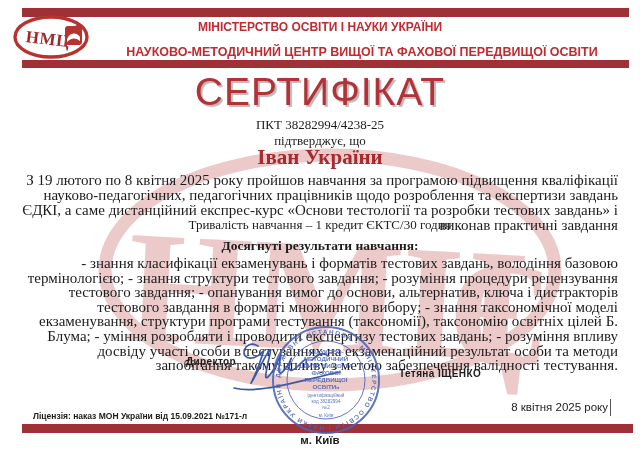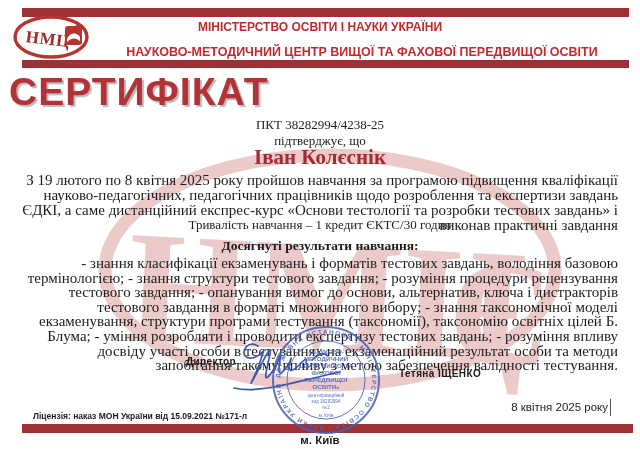--- a/index.html
+++ b/index.html
@@ -6,22 +6,22 @@
   .page{
     position:relative;width:640px;height:453px;background:#ffffff;
     font-family:"Liberation Serif", serif;color:#1c1c1c;overflow:hidden;
     margin:0 auto;
   }
   .abs{position:absolute;}
   .bar{position:absolute;left:22px;right:11px;height:9px;background:#9e3036;}
   .hdr-line{position:absolute;color:#c02b30;font-family:"Liberation Sans",sans-serif;
     font-weight:700;text-align:center;white-space:nowrap;}
   .title{
-    position:absolute;top:70px;left:9px;right:0;
-    font-family:"Liberation Sans",sans-serif;font-weight:700;font-size:39px;
+    position:absolute;top:70px;left:0;right:0;text-align:center;
+    font-family:"Liberation Sans",sans-serif;font-weight:400;font-size:39px;
     letter-spacing:1px;color:#b23238;text-shadow:2px 2px 1px rgba(100,100,100,0.45);
   }
   .center-line{position:absolute;left:0;right:0;text-align:center;}
   .cert-number{top:117px;font-size:13px;}
   .confirms{top:133px;font-size:13px;}
   .holder-name{top:145px;font-size:21px;font-weight:700;color:#a8292f;}
   .body-par{position:absolute;left:22px;right:22px;text-align:right;font-size:15px;line-height:15px;}
   .p-main{top:173px;}
   .duration{top:217px;font-size:13px;}
   .results-title{top:238px;font-size:13.5px;font-weight:700;}
@@ -64,21 +64,21 @@
 
   <div class="hdr-line layer1" style="top:20px;left:0;right:0;font-size:12px;">МІНІСТЕРСТВО ОСВІТИ І НАУКИ УКРАЇНИ</div>
   <div class="hdr-line layer1" style="top:37px;left:92px;right:8px;font-size:12.5px;margin-top:8px;">НАУКОВО-МЕТОДИЧНИЙ ЦЕНТР ВИЩОЇ ТА ФАХОВОЇ ПЕРЕДВИЩОЇ ОСВІТИ</div>
 
   <div class="bar layer1" style="top:60px;height:8px;"></div>
 
   <div class="title layer1">СЕРТИФІКАТ</div>
 
   <div class="center-line cert-number layer1">ПКТ 38282994/4238-25</div>
   <div class="center-line confirms layer1">підтверджує, що</div>
-  <div class="center-line holder-name layer1">Іван Колєснік</div>
+  <div class="center-line holder-name layer1">Іван України</div>
 
   <div class="body-par p-main layer1">З 19 лютого по 8 квітня 2025 року пройшов навчання за програмою підвищення кваліфікації науково-педагогічних, педагогічних працівників щодо розроблення та експертизи завдань ЄДКІ, а саме дистанційний експрес-курс «Основи тестології та розробки тестових завдань» і виконав практичні завдання</div>
 
   <div class="center-line duration layer1">Тривалість навчання – 1 кредит ЄКТС/30 годин</div>
 
   <div class="center-line results-title layer1">Досягнуті результати навчання:</div>
 
   <div class="body-par p-results layer1">- знання класифікації екзаменувань і форматів тестових завдань, володіння базовою термінологією; - знання структури тестового завдання; - розуміння процедури рецензування тестового завдання; - опанування вимог до основи, альтернатив, ключа і дистракторів тестового завдання в форматі множинного вибору; - знання таксономічної моделі екзаменування, структури програми тестування (таксономії), таксономію освітніх цілей Б. Блума; - уміння розробляти і проводити експертизу тестових завдань; - розуміння впливу досвіду участі особи в тестуваннях на екзаменаційний результат особи та методи запобігання такому впливу з метою забезпечення валідності тестування.</div>
 
   <div class="sig-label layer1" style="left:186px;top:356px;">Директор</div>

